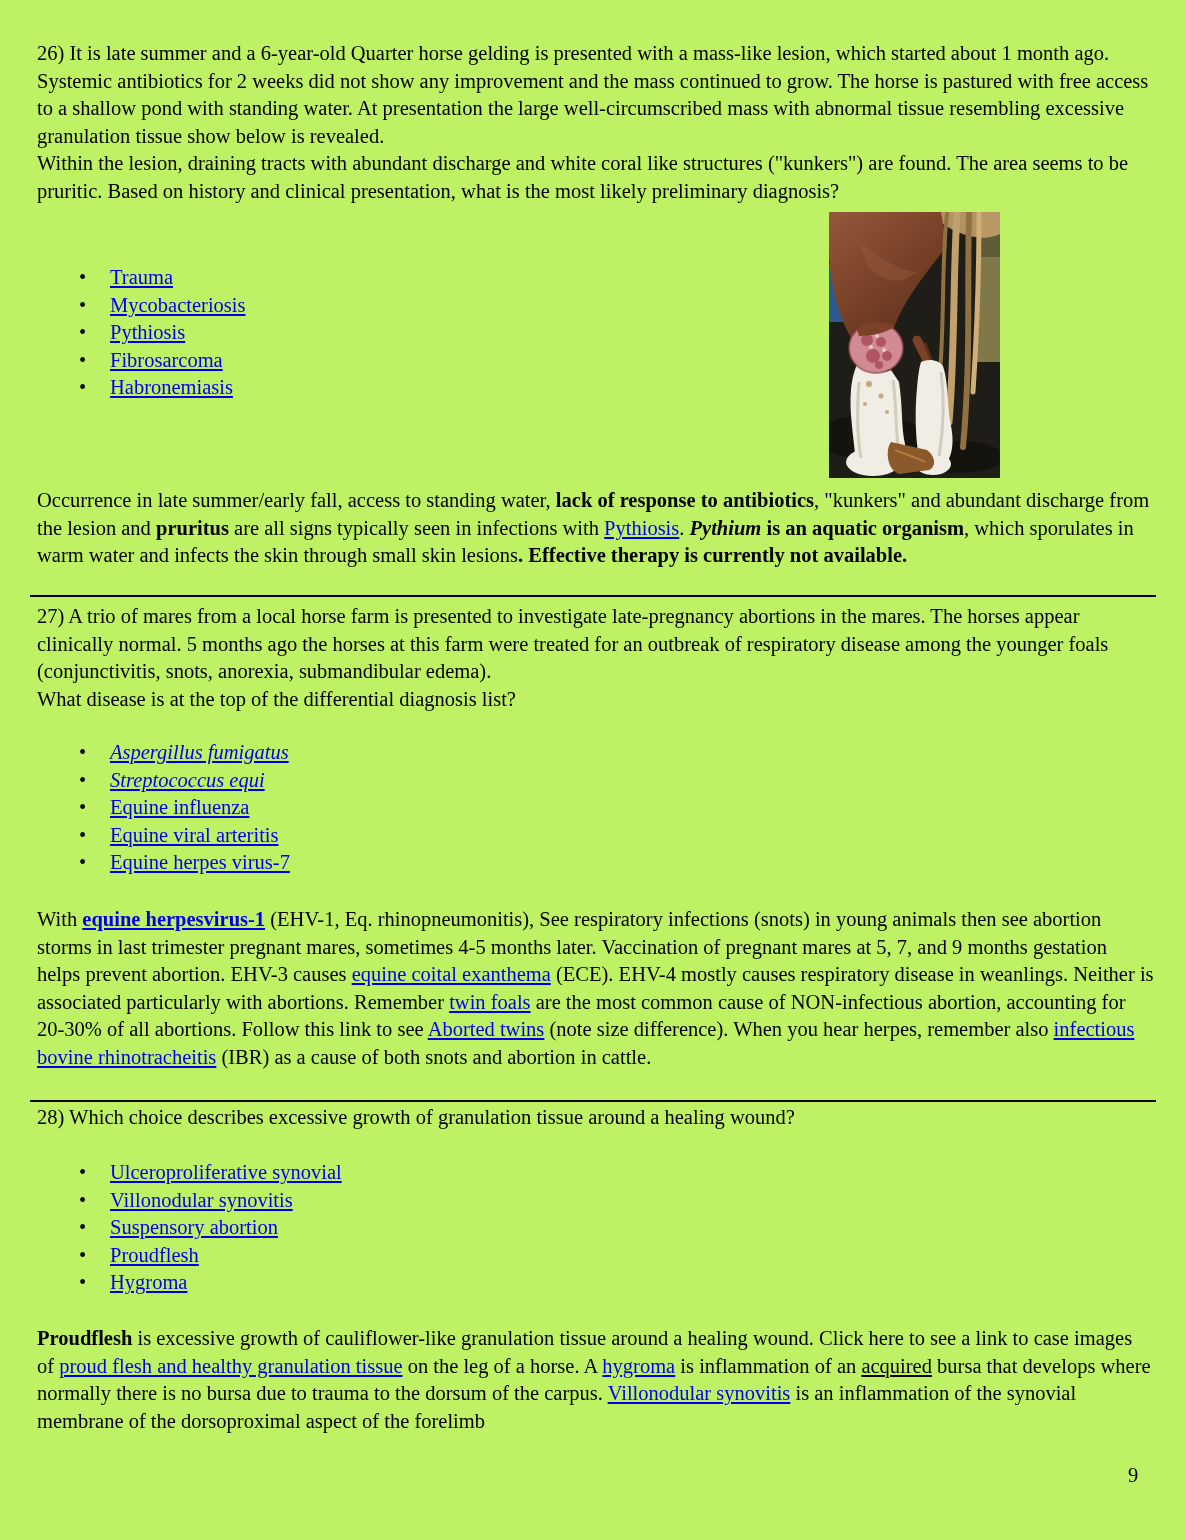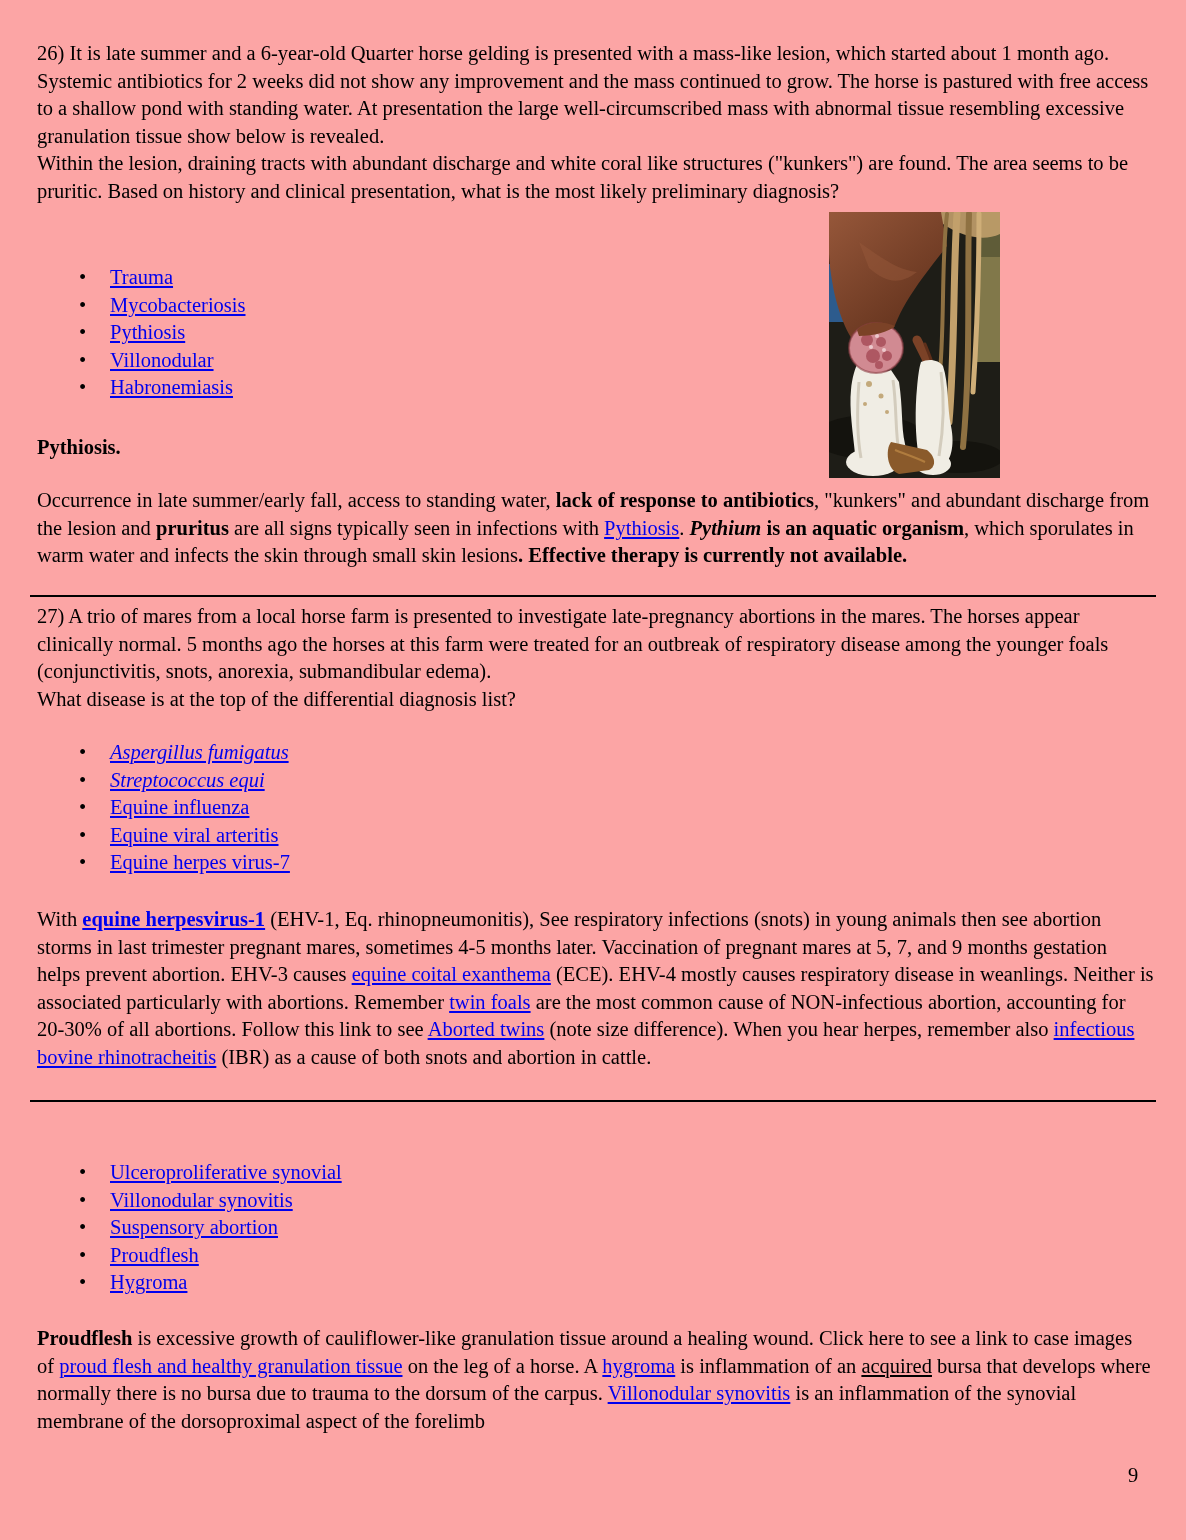--- a/index.html
+++ b/index.html
@@ -1,17 +1,17 @@
 <!DOCTYPE html>
 <html style="--link_blue: #0000EE; --text_black: #000000; --divider_black: #000000; --photo_background: #1e1d17; --photo_floor_shadow: #14130e; --photo_coat_brown: #7b4227; --photo_coat_highlight: #96573a; --photo_coat_dark: #5e2f1a; --photo_tail_blond: #c2a06b; --photo_tail_light: #cfae78; --photo_tail_shadow: #8f7142; --photo_wall_khaki: #8c8350; --photo_wall_dark: #5f5c38; --photo_blue_object: #2e5f94; --photo_lesion_pink: #d18a92; --photo_lesion_dark: #a84f5a; --photo_lesion_light: #ecc9cd; --photo_leg_white: #f0ede4; --photo_leg_shading: #cdc5b4; --photo_hoof_brown: #8a5a2b; --photo_dirt: #b08d4f;"><head>
 <meta charset="utf-8">
 <style>
   html,body{margin:0;padding:0;background:#ffffff;}
   .page{
-    position:relative;width:1186px;height:1540px;background:#fca5a5;
+    position:relative;width:1186px;height:1540px;background:#bef264;
     font-family:"Liberation Serif","DejaVu Serif",serif;color:#000;
     overflow:hidden;
   }
   .block{position:absolute;left:37px;width:1117px;font-size:20.5px;line-height:27.6px;text-align:left;}
   .heading{font-weight:bold;}
   .seg-b{font-weight:bold;}
   .seg-i{font-style:italic;}
   .seg-u{text-decoration:underline;}
   a.seg-link,a.opt{color:var(--link_blue,#0000EE);text-decoration:underline;cursor:pointer;}
   ul.opts{position:absolute;left:79px;margin:0;padding:0;list-style:none;font-size:20.5px;line-height:27.6px;}
@@ -37,21 +37,21 @@
       <li>
         <span class="marker">•</span>
         <a href="#" class="opt">Mycobacteriosis</a>
       </li>
       <li>
         <span class="marker">•</span>
         <a href="#" class="opt">Pythiosis</a>
       </li>
       <li>
         <span class="marker">•</span>
-        <a href="#" class="opt">Villonodular</a>
+        <a href="#" class="opt">Fibrosarcoma</a>
       </li>
       <li>
         <span class="marker">•</span>
         <a href="#" class="opt">Habronemiasis</a>
       </li>
     </ul>
 
   <div class="photo">
     <svg viewBox="0 0 171 266" preserveAspectRatio="none">
       <defs>
@@ -105,21 +105,20 @@
       </g>
       <g fill="var(--photo_lesion_light,#ecc9cd)">
         <circle cx="42" cy="135" r="2"></circle>
           <circle cx="55" cy="138" r="2"></circle>
           <circle cx="48" cy="124" r="2"></circle>
       </g>
       <path d="M28 118 C36 110 52 108 66 114 C60 120 44 124 30 124 Z" fill="var(--photo_coat_brown,#7b4227)"></path>
     </svg>
   </div>
 
-  <div class="block heading" style="top:434px">Pythiosis.</div>
 
   <div class="block" style="top:487px"><span>Occurrence in late summer/early fall, access to standing water, </span><span class="seg-b">lack of response to antibiotics</span><span>, "kunkers" and abundant discharge from the lesion and </span><span class="seg-b">pruritus</span><span> are all signs typically seen in infections with </span><a href="#" class="seg-link">Pythiosis</a><span>. </span><span class="seg-b seg-i">Pythium</span><span class="seg-b"> is an aquatic organism</span><span>, which sporulates in warm water and infects the skin through small skin lesions</span><span class="seg-b">. Effective therapy is currently not available.</span></div>
 
   <div class="divider" style="top:595px"></div>
 
   <div class="block" style="top:603px"><span>27) A trio of mares from a local horse farm is presented to investigate late-pregnancy abortions in the mares. The horses appear clinically normal. 5 months ago the horses at this farm were treated for an outbreak of respiratory disease among the younger foals (conjunctivitis, snots, anorexia, submandibular edema).</span><br><span>What disease is at the top of the differential diagnosis list?</span></div>
 
   <ul class="opts" style="top:739px">
       <li>
         <span class="marker">•</span>
@@ -140,20 +139,21 @@
       <li>
         <span class="marker">•</span>
         <a href="#" class="opt">Equine herpes virus-7</a>
       </li>
     </ul>
 
   <div class="block" style="top:906px"><span>With </span><a href="#" class="seg-link seg-b">equine herpesvirus-1</a><span> (EHV-1, Eq. rhinopneumonitis), See respiratory infections (snots) in young animals then see abortion storms in last trimester pregnant mares, sometimes 4-5 months later. Vaccination of pregnant mares at 5, 7, and 9 months gestation helps prevent abortion. EHV-3 causes </span><a href="#" class="seg-link">equine coital exanthema</a><span> (ECE). EHV-4 mostly causes respiratory disease in weanlings. Neither is associated particularly with abortions. Remember </span><a href="#" class="seg-link">twin foals</a><span> are the most common cause of NON-infectious abortion, accounting for 20-30% of all abortions. Follow this link to see </span><a href="#" class="seg-link">Aborted twins</a><span> (note size difference). When you hear herpes, remember also </span><a href="#" class="seg-link">infectious bovine rhinotracheitis</a><span> (IBR) as a cause of both snots and abortion in cattle.</span></div>
 
   <div class="divider" style="top:1100px"></div>
 
+  <div class="block" style="top:1104px"><span>28) Which choice describes excessive growth of granulation tissue around a healing wound?</span></div>
 
   <ul class="opts" style="top:1159px">
       <li>
         <span class="marker">•</span>
         <a href="#" class="opt">Ulceroproliferative synovial</a>
       </li>
       <li>
         <span class="marker">•</span>
         <a href="#" class="opt">Villonodular synovitis</a>
       </li>

